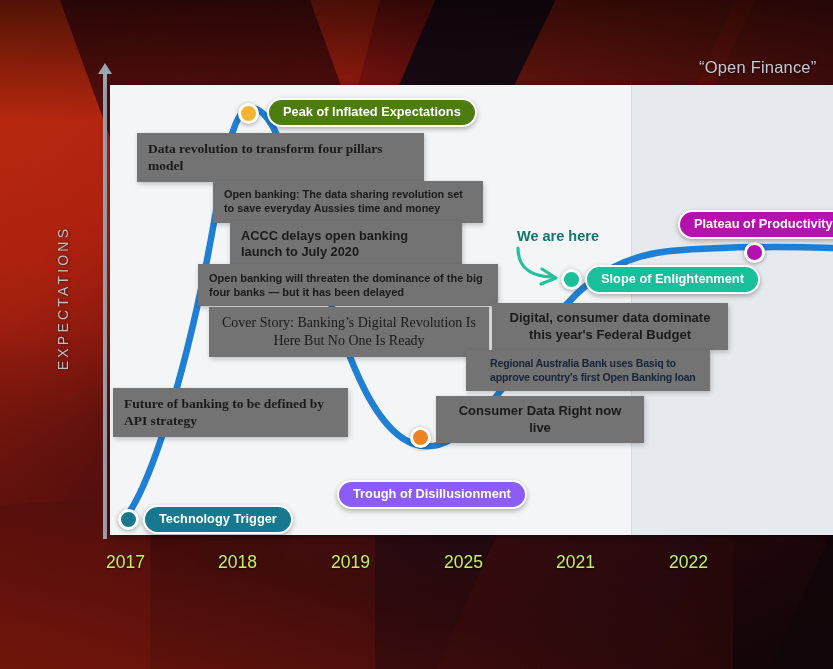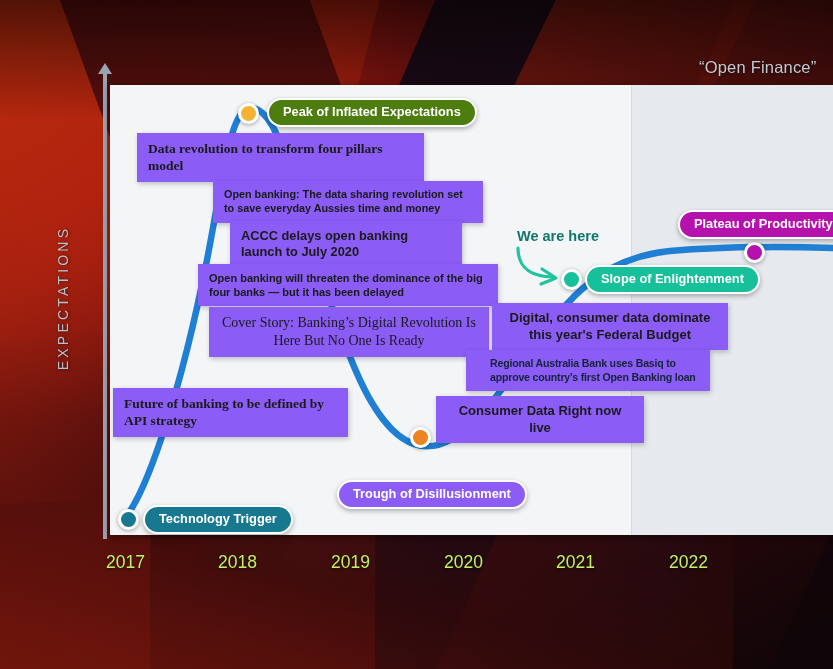--- a/index.html
+++ b/index.html
@@ -85,21 +85,21 @@
   #dot-trough{left:410px;top:427px;background:#ef8221;}
   #dot-slope{left:561px;top:269px;background:#18bf9b;}
   #dot-plateau{left:744px;top:242px;background:#b511ac;}
 
   
   #wah{position:absolute;left:517px;top:228px;color:#0f766e;font-size:14.5px;
        font-weight:600;white-space:nowrap;}
   #wah-arrow{position:absolute;left:512px;top:244px;width:60px;height:45px;}
 
   
-  .card{position:absolute;background:#8b5cf6;box-shadow:1px 2px 5px rgba(0,0,0,.22);
+  .card{position:absolute;background:#737373;box-shadow:1px 2px 5px rgba(0,0,0,.22);
         padding:7px 11px;color:#1a1a1a;line-height:1.28;}
   .serif{font-family:"Liberation Serif", serif;font-weight:700;font-size:13.5px;}
   .serif-reg{font-family:"Liberation Serif", serif;font-weight:400;font-size:14px;text-align:center;}
   .sans-b{font-family:"Liberation Sans", sans-serif;font-weight:700;font-size:12.8px;}
   .sans-bs{font-family:"Liberation Sans", sans-serif;font-weight:700;font-size:11px;}
   .sans-r{font-family:"Liberation Sans", sans-serif;font-weight:700;font-size:13px;text-align:center;}
   .sans-cond{font-family:"Liberation Sans", sans-serif;font-weight:700;font-size:10.6px;
              color:#16243a;letter-spacing:-.2px;padding-left:24px;}
 
   #card-data-rev{left:137px;top:133px;width:265px;}
@@ -172,17 +172,17 @@
   <div class="card sans-bs" id="card-threaten">Open banking will threaten the dominance of the big four banks — but it has been delayed</div>
   <div class="card serif-reg" id="card-cover">Cover Story: Banking’s Digital Revolution Is Here But No One Is Ready</div>
   <div class="card serif" id="card-future-api">Future of banking to be defined by API strategy</div>
   <div class="card sans-r" id="card-digital">Digital, consumer data dominate this year's Federal Budget</div>
   <div class="card sans-cond" id="card-regional">Regional Australia Bank uses Basiq to approve country's first Open Banking loan</div>
   <div class="card sans-r" id="card-cdr">Consumer Data Right now live</div>
 
   <div class="year" style="left:106px">2017</div>
   <div class="year" style="left:218px">2018</div>
   <div class="year" style="left:331px">2019</div>
-  <div class="year" style="left:444px">2020</div>
+  <div class="year" style="left:444px">2025</div>
   <div class="year" style="left:556px">2021</div>
   <div class="year" style="left:669px">2022</div>
 
 </div>
 
 </body></html>

